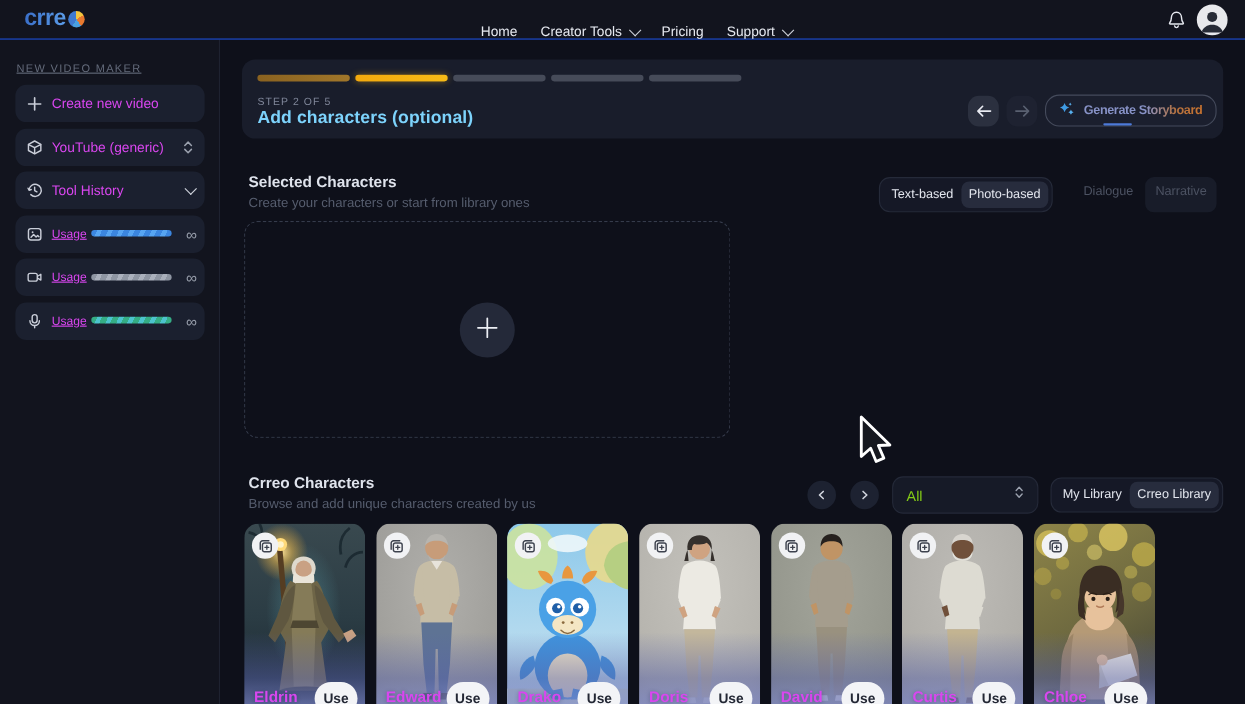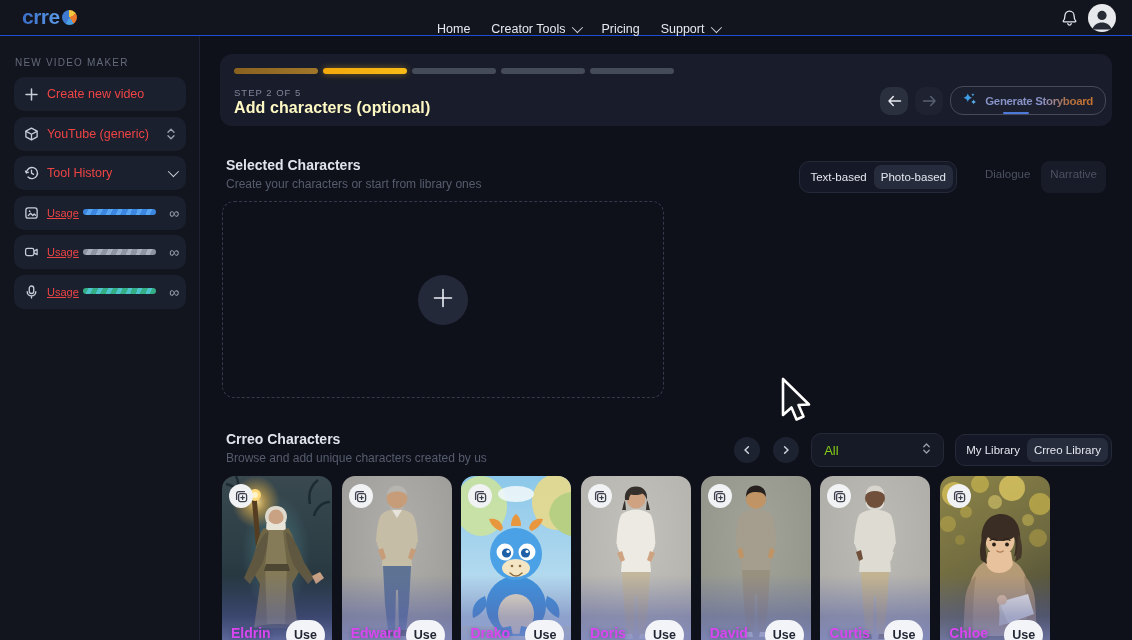--- a/index.html
+++ b/index.html
@@ -30,44 +30,44 @@
   .topnav { position:absolute; left:437px; top:0; height:36px; display:flex; align-items:flex-end; gap:21px; }
   .topnav .nav-item { display:flex; align-items:center; gap:7px; font-size:12.5px; color:#e6e9f0; cursor:pointer; white-space:nowrap; }
   .chev { width:8px; height:8px; border-right:1.5px solid #cfd3dc; border-bottom:1.5px solid #cfd3dc; transform:rotate(45deg) translateY(-2px); display:inline-block; }
   .topbar-right { position:absolute; right:16px; top:0; height:36px; display:flex; align-items:center; gap:11px; }
   .bell { width:16px; height:18px; position:relative; cursor:pointer; }
   .avatar { width:28px; height:28px; border-radius:50%; background:#e8e9ec; position:relative; overflow:hidden; cursor:pointer; }
 
   
   .layout { display:flex; height:604px; }
   .sidebar { width:200px; background:#12141e; border-right:1px solid #1e2230; padding:14px 14px 0 14px; flex-shrink:0; }
-  .sidebar-label { font-size:10px; letter-spacing:1.2px; color:#646b7b; margin:7px 0 9px 1px; font-weight:500; line-height:11px; }
+  .sidebar-label { font-size:10px; letter-spacing:1.2px; color:#646b7b; margin:7px 0 9px 1px; font-weight:500; line-height:11px;text-decoration:underline; }
   .side-row {
     height:34px; background:#1b202f; border-radius:10px; display:flex; align-items:center;
     padding:0 10px; margin-bottom:5.5px; width:172px; cursor:pointer; position:relative;
   }
   .side-row .row-icon { width:15px; height:16px; margin-right:8px; flex-shrink:0; display:flex; align-items:center; justify-content:center; }
-  .side-row .row-label { font-size:12.5px; color:#ef4444; font-weight:500; white-space:nowrap;text-align:center; }
+  .side-row .row-label { font-size:12.5px; color:#d946ef; font-weight:500; white-space:nowrap;text-align:center; }
   .side-row.usage .row-label { font-size:11px;text-decoration:underline; }
   .side-row .row-end { margin-left:auto; color:#8b91a0; display:flex; align-items:center; }
   .usage-bar { width:73px; height:6px; border-radius:3px; position:absolute; left:69px; top:13.5px; }
   .infinity { position:absolute; right:7px; top:50%; transform:translateY(-50%); font-size:14px; color:#9aa0ad; line-height:1; }
 
   
   .main { flex:1; position:relative; background:#0e101a; }
   .step-card {
     position:absolute; left:20px; top:18px; width:892px; height:72px;
     background:#191d2b; border-radius:12px; padding:13px 14px;
   }
   .progress-row { display:flex; gap:5px; margin-top:1px; width:440px; }
   .progress-seg { height:6px; border-radius:3px; flex:1; background:#464b59; }
   .progress-seg.done { background:linear-gradient(90deg,#8a6220,#a0762a); }
   .progress-seg.current { background:linear-gradient(90deg,#f3a90d,#f7bb17); box-shadow:0 0 7px rgba(242,172,22,.45); }
   .step-label { font-size:9.5px; letter-spacing:1px; color:#80879a; margin-top:13px; font-weight:500; line-height:11px; }
-  .step-title { font-size:16px; font-weight:700; color:#fef9c3; margin-top:1px; letter-spacing:0.1px; line-height:17px; }
+  .step-title { font-size:16px; font-weight:700; color:#7dd3fc; margin-top:1px; letter-spacing:0.1px; line-height:17px; }
   .step-actions { position:absolute; right:6px; top:32px; display:flex; align-items:center; gap:7px; }
   .nav-arrow-btn { width:28px; height:28px; border-radius:10px; border:none; display:flex; align-items:center; justify-content:center; cursor:pointer; }
   .nav-arrow-btn.back { background:#2b303f; color:#e8eaf1; }
   .nav-arrow-btn.fwd { background:#1e2231; color:#596070; }
   .generate-btn {
     height:29px; border-radius:13px; background:#1b1f2e; border:1px solid #454b5c;
     display:flex; align-items:center; gap:7px; padding:0 12px 0 10px; cursor:pointer; position:relative;
   }
   .generate-label {
     font-size:11.5px; font-weight:600; letter-spacing:-0.35px;

